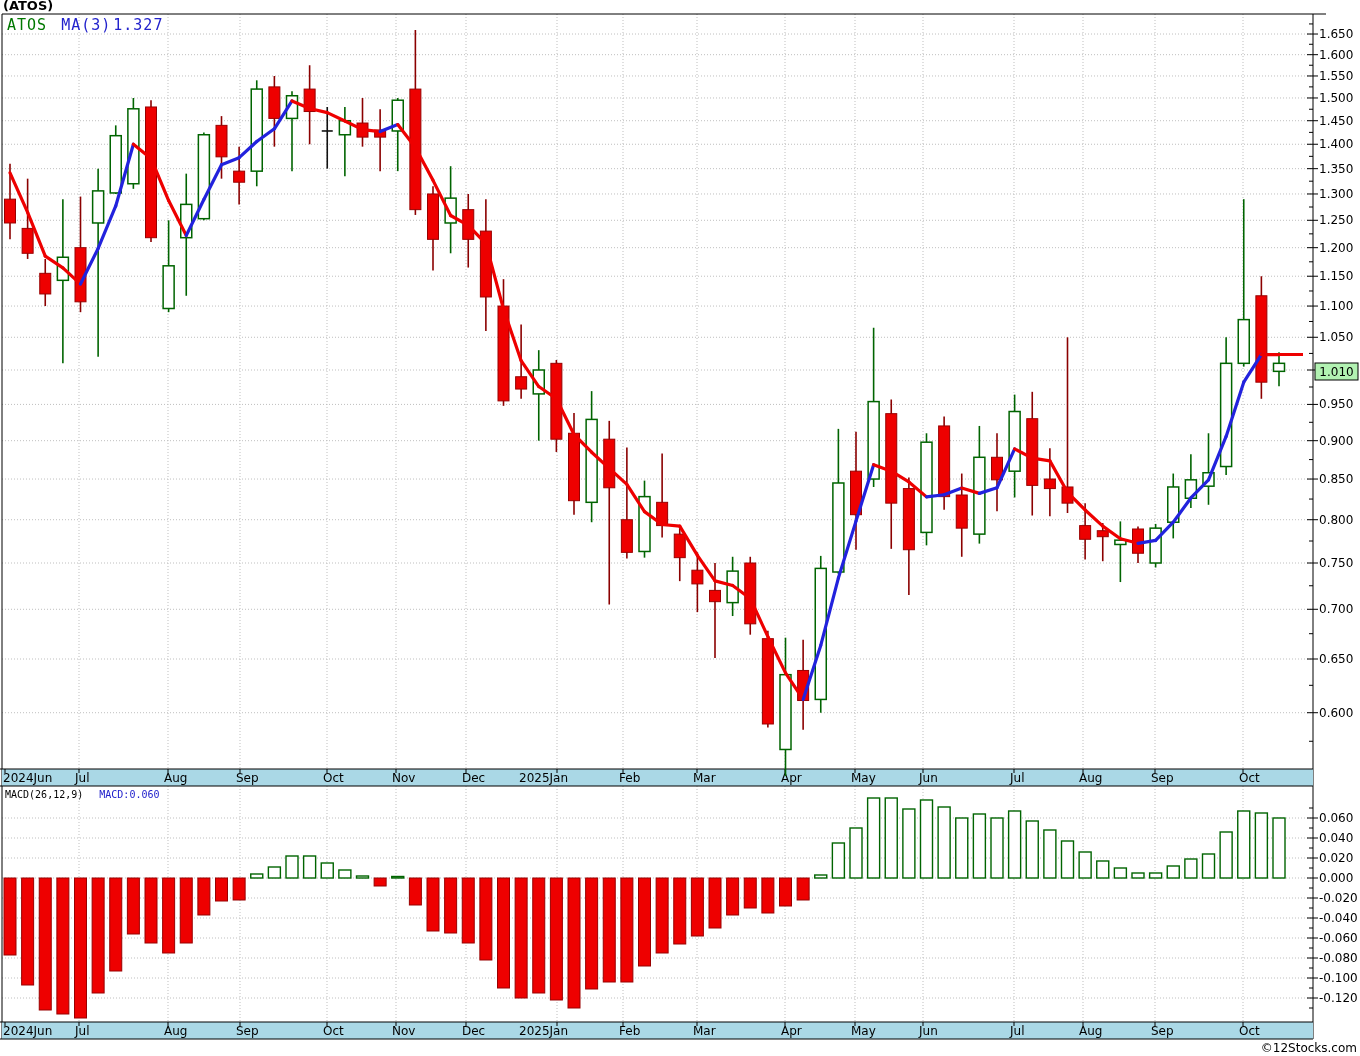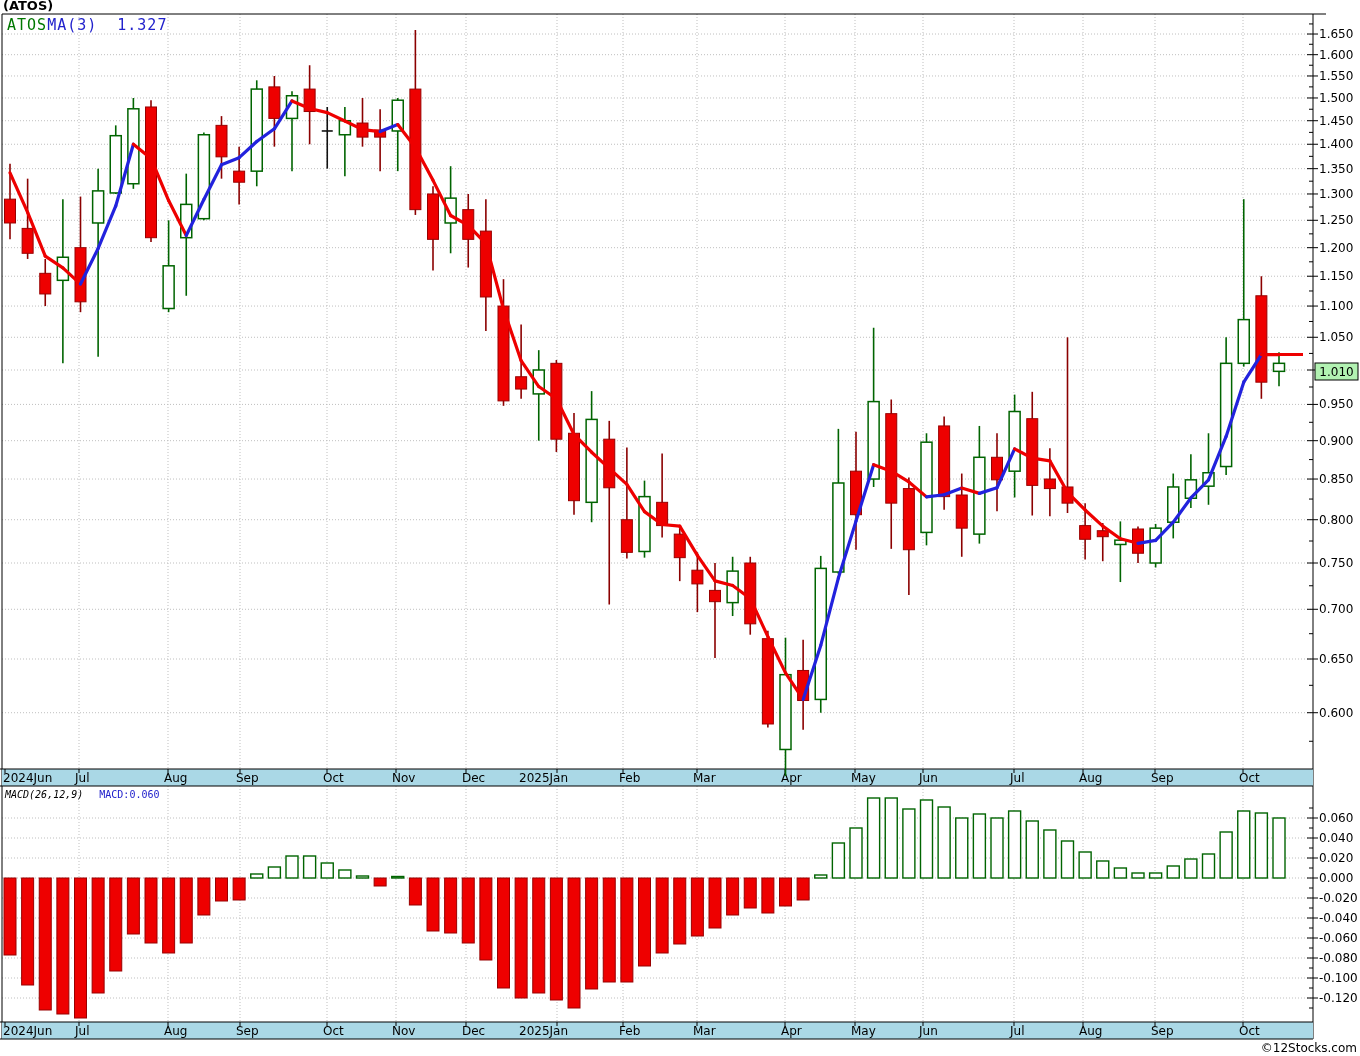--- a/index.html
+++ b/index.html
@@ -1,25 +1,25 @@
 <!DOCTYPE html>
 <html><head>
 <meta charset="utf-8">
 <style>
   html,body{margin:0;padding:0;background:#ffffff;}
   #stage{position:relative;width:1360px;height:1056px;background:#ffffff;overflow:hidden;
          font-family:"DejaVu Sans",sans-serif;}
   #chart-svg{position:absolute;left:0;top:0;}
   .title{position:absolute;left:3px;top:-2px;font:bold 13px "DejaVu Sans",sans-serif;color:#000;}
   .legend-price{position:absolute;left:7px;top:16px;font:15px "DejaVu Sans Mono",monospace;letter-spacing:1px;}
-  .legend-price .sym{color:#007800;}
-  .legend-price .ma{color:#2222cc;margin-right:20px;}
+  .legend-price .sym{color:#007800;margin-right:14px;}
+  .legend-price .ma{color:#2222cc;margin-right:2px;}
   .legend-price .mav{color:#2222cc;}
   .legend-macd{position:absolute;left:5px;top:789px;font:10px "DejaVu Sans Mono",monospace;}
-  .legend-macd .ml{color:#000;margin-right:16px;font-style:italic;}
+  .legend-macd .ml{color:#000;margin-right:16px;}
   .legend-macd .mv{color:#2222cc;}
   .footer{position:absolute;right:3px;top:1041px;font:12px "DejaVu Sans",sans-serif;color:#000;}
 </style>
 </head>
 <body>
 
 <div id="stage">
   <svg id="chart-svg" width="1360" height="1056" viewBox="0 0 1360 1056">
       <g>
         <line x1="2" y1="34.02985933951106" x2="1313" y2="34.02985933951106" stroke="#bfbfbf" stroke-width="1" stroke-dasharray="1 2"></line>

